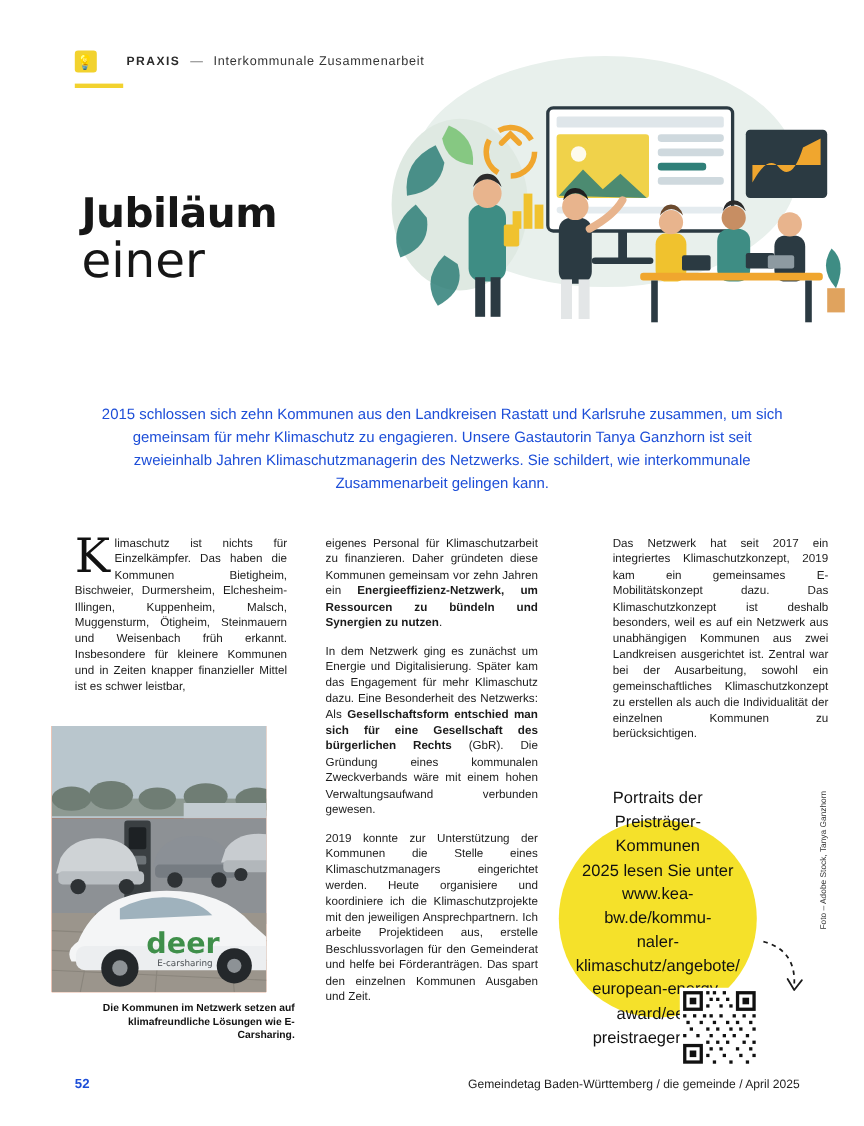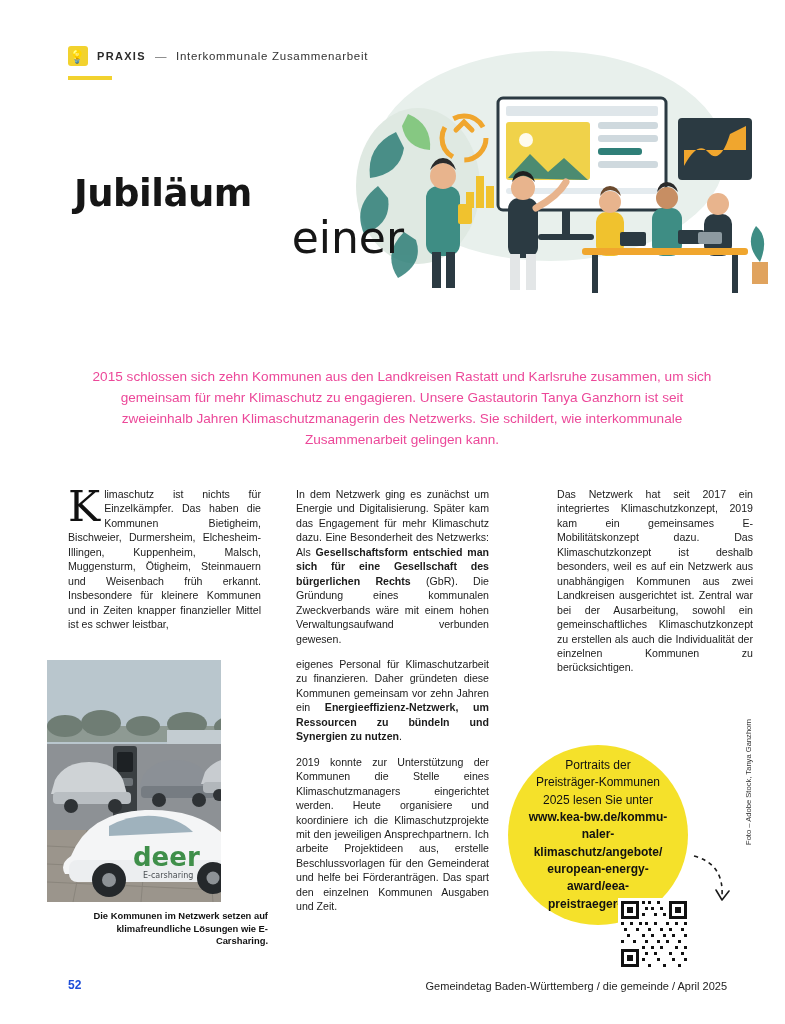--- a/index.html
+++ b/index.html
@@ -43,20 +43,21 @@
     align-items: center;
     justify-content: center;
     font-size: 13px;
     line-height: 1;
     color: #3a3a2a;
   }
   .kicker .praxis {
     font-weight: bold;
     letter-spacing: 0.12em;
     font-size: 11px;
+    margin-left: 18px;
   }
   .kicker .dash {
     color: #6d6d6d;
   }
   .kicker .topic {
     font-size: 11.5px;
     color: #333;
   }
   .kicker-rule {
     position: absolute;
@@ -87,42 +88,42 @@
     line-height: 0.98;
   }
   .headline .l1 {
     font-size: 37px;
     font-weight: bold;
     letter-spacing: -0.5px;
   }
   .headline .l2 {
     font-size: 44px;
     font-weight: normal;
-    text-align: right;
+    text-align: left;
     margin-top: 4px;
     padding-right: 150px;
   }
   .headline .l3 {
     font-size: 49px;
     font-weight: bold;
     letter-spacing: -0.6px;
     margin-top: 4px;
   }
 
   
   .lead {
     position: absolute;
     left: 92px;
     top: 366px;
     width: 620px;
     font-family: "Liberation Sans", sans-serif;
     font-size: 13.6px;
     line-height: 1.55;
     text-align: center;
-    color: #ec4899;
+    color: #1d4ed8;
   }
 
   
   .cols {
     position: absolute;
     left: 68px;
     top: 487px;
     width: 655px;
     height: 470px;
   }
@@ -153,21 +154,21 @@
   }
   b.em {
     font-weight: bold;
   }
 
   
   .photo {
     position: absolute;
     left: 47px;
     top: 660px;
-    width: 174px;
+    width: 195px;
     height: 242px;
     overflow: hidden;
     background: #c2410c;
   }
   .photo-caption {
     position: absolute;
     left: 68px;
     top: 910px;
     width: 200px;
     font-size: 9.4px;
@@ -186,26 +187,26 @@
     height: 180px;
     border-radius: 50%;
     background: #f5e12a;
     display: flex;
     align-items: center;
     justify-content: center;
     text-align: center;
   }
   .circle-inner {
     width: 152px;
-    font-size: 12px;
+    font-size: 15px;
     line-height: 1.45;
     color: #111;
   }
   .circle-inner .bold {
-    font-weight: bold;
+    font-weight: normal;
   }
 
   
   .qr {
     position: absolute;
     left: 618px;
     top: 898px;
     width: 72px;
     height: 72px;
     background: #fff;
@@ -367,24 +368,24 @@
 <div class="cols">
 
   <div class="col col1">
     <p>
       <span class="dropcap">K</span><span>limaschutz ist nichts für Einzelkämpfer. Das haben die Kommunen Bietigheim, Bischweier, Durmersheim, Elchesheim-Illingen, Kuppenheim, Malsch, Muggensturm, Ötigheim, Steinmauern und Weisenbach früh erkannt. Insbesondere für kleinere Kommunen und in Zeiten knapper finanzieller Mittel ist es schwer leistbar,</span>
     </p>
   </div>
 
   <div class="col col2">
     <p>
-      <span>In dem Netzwerk ging es zunächst um Energie und Digitalisierung. Später kam das Engagement für mehr Klimaschutz dazu. Eine Besonderheit des Netzwerks: Als </span><b class="em">Gesellschaftsform entschied man sich für eine Gesellschaft des bürgerlichen Rechts</b><span> (GbR). Die Gründung eines kommunalen Zweckverbands wäre mit einem hohen Verwaltungsaufwand verbunden gewesen.</span>
+      <span>eigenes Personal für Klimaschutzarbeit zu finanzieren. Daher gründeten diese Kommunen gemeinsam vor zehn Jahren ein </span><b class="em">Energieeffizienz-Netzwerk, um Ressourcen zu bündeln und Synergien zu nutzen</b><span>.</span>
     </p>
     <p>
-      <span>eigenes Personal für Klimaschutzarbeit zu finanzieren. Daher gründeten diese Kommunen gemeinsam vor zehn Jahren ein </span><b class="em">Energieeffizienz-Netzwerk, um Ressourcen zu bündeln und Synergien zu nutzen</b><span>.</span>
+      <span>In dem Netzwerk ging es zunächst um Energie und Digitalisierung. Später kam das Engagement für mehr Klimaschutz dazu. Eine Besonderheit des Netzwerks: Als </span><b class="em">Gesellschaftsform entschied man sich für eine Gesellschaft des bürgerlichen Rechts</b><span> (GbR). Die Gründung eines kommunalen Zweckverbands wäre mit einem hohen Verwaltungsaufwand verbunden gewesen.</span>
     </p>
     <p>2019 konnte zur Unterstützung der Kommunen die Stelle eines Klimaschutzmanagers eingerichtet werden. Heute organisiere und koordiniere ich die Klimaschutzprojekte mit den jeweiligen Ansprechpartnern. Ich arbeite Projektideen aus, erstelle Beschlussvorlagen für den Gemeinderat und helfe bei Förderanträgen. Das spart den einzelnen Kommunen Ausgaben und Zeit.</p>
   </div>
 
   <div class="col col3">
     <p>Das Netzwerk hat seit 2017 ein integriertes Klimaschutzkonzept, 2019 kam ein gemeinsames E-Mobilitätskonzept dazu. Das Klimaschutzkonzept ist deshalb besonders, weil es auf ein Netzwerk aus unabhängigen Kommunen aus zwei Landkreisen ausgerichtet ist. Zentral war bei der Ausarbeitung, sowohl ein gemeinschaftliches Klimaschutzkonzept zu erstellen als auch die Individualität der einzelnen Kommunen zu berücksichtigen.</p>
   </div>
 </div>
 
 <div class="photo">

